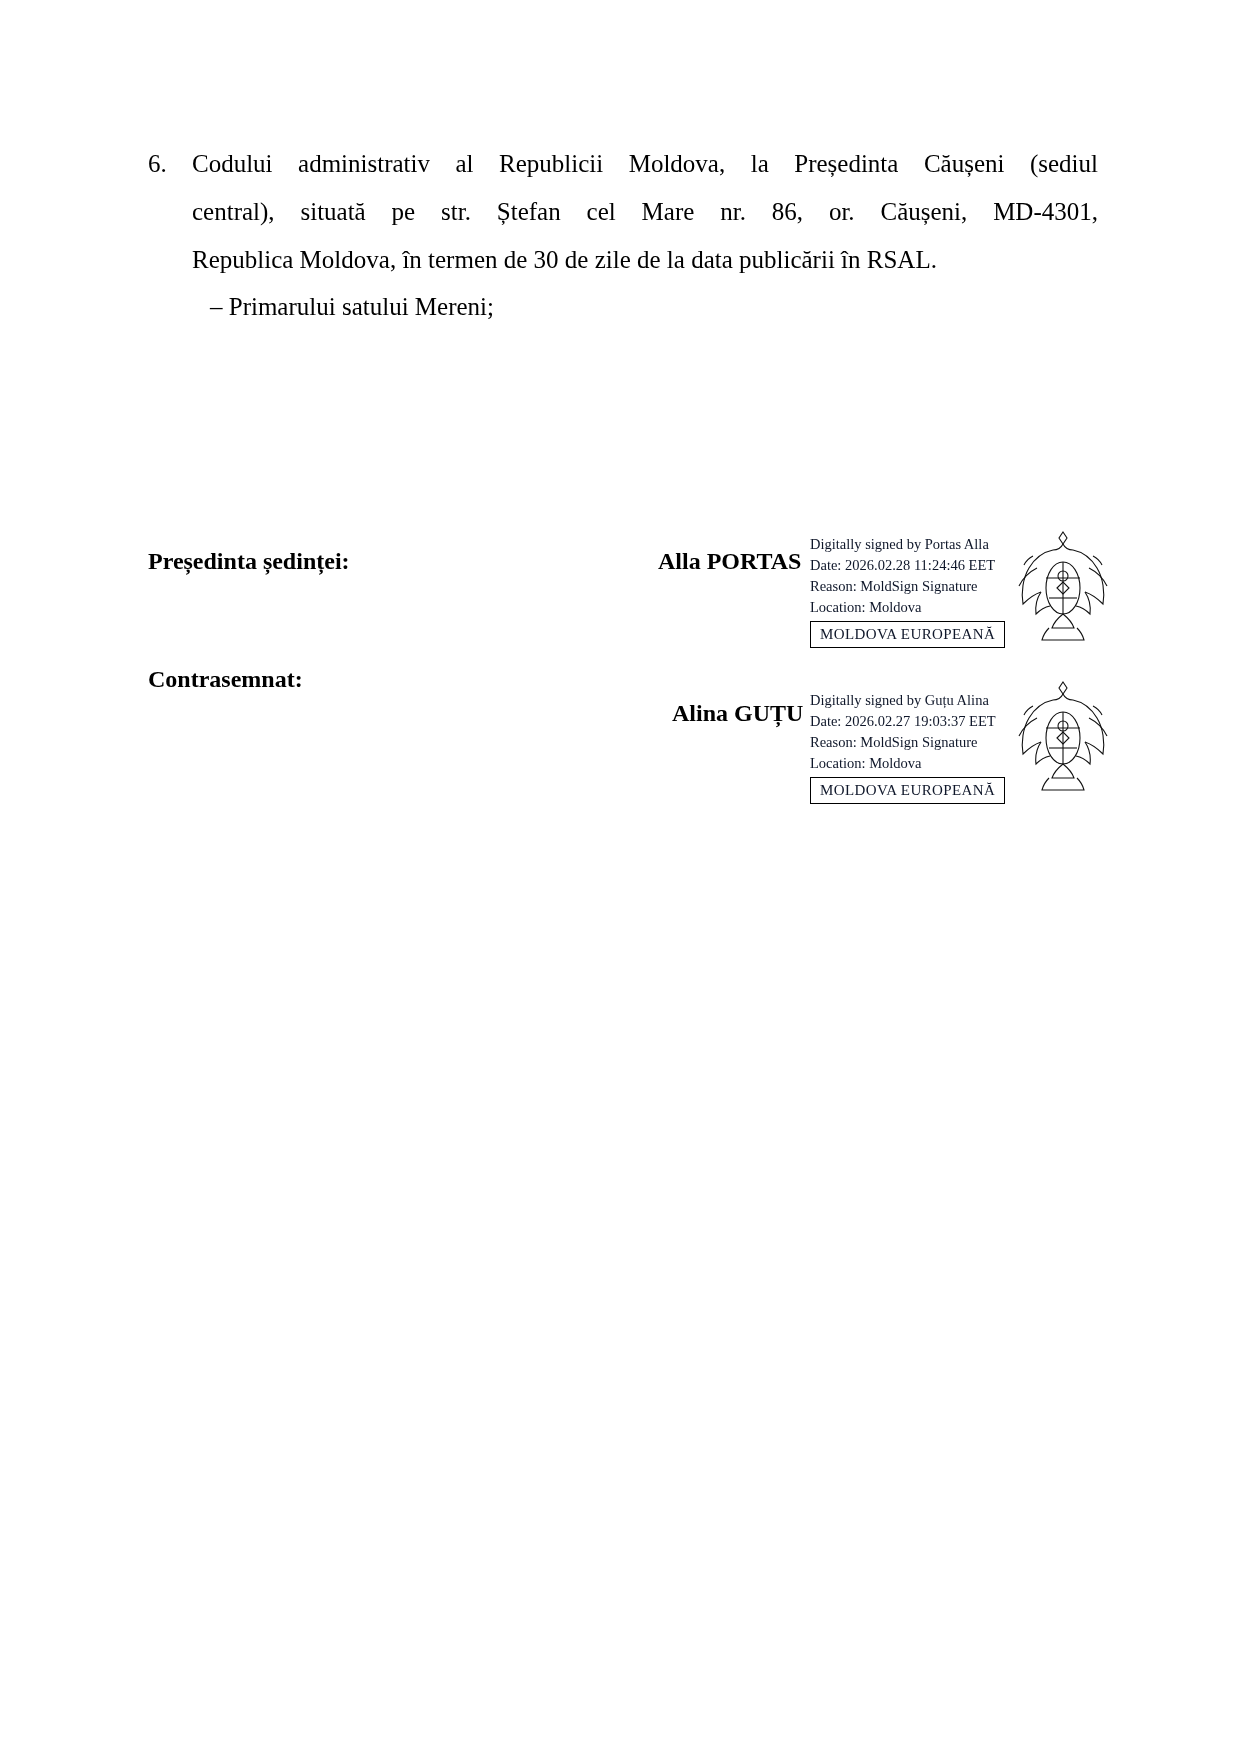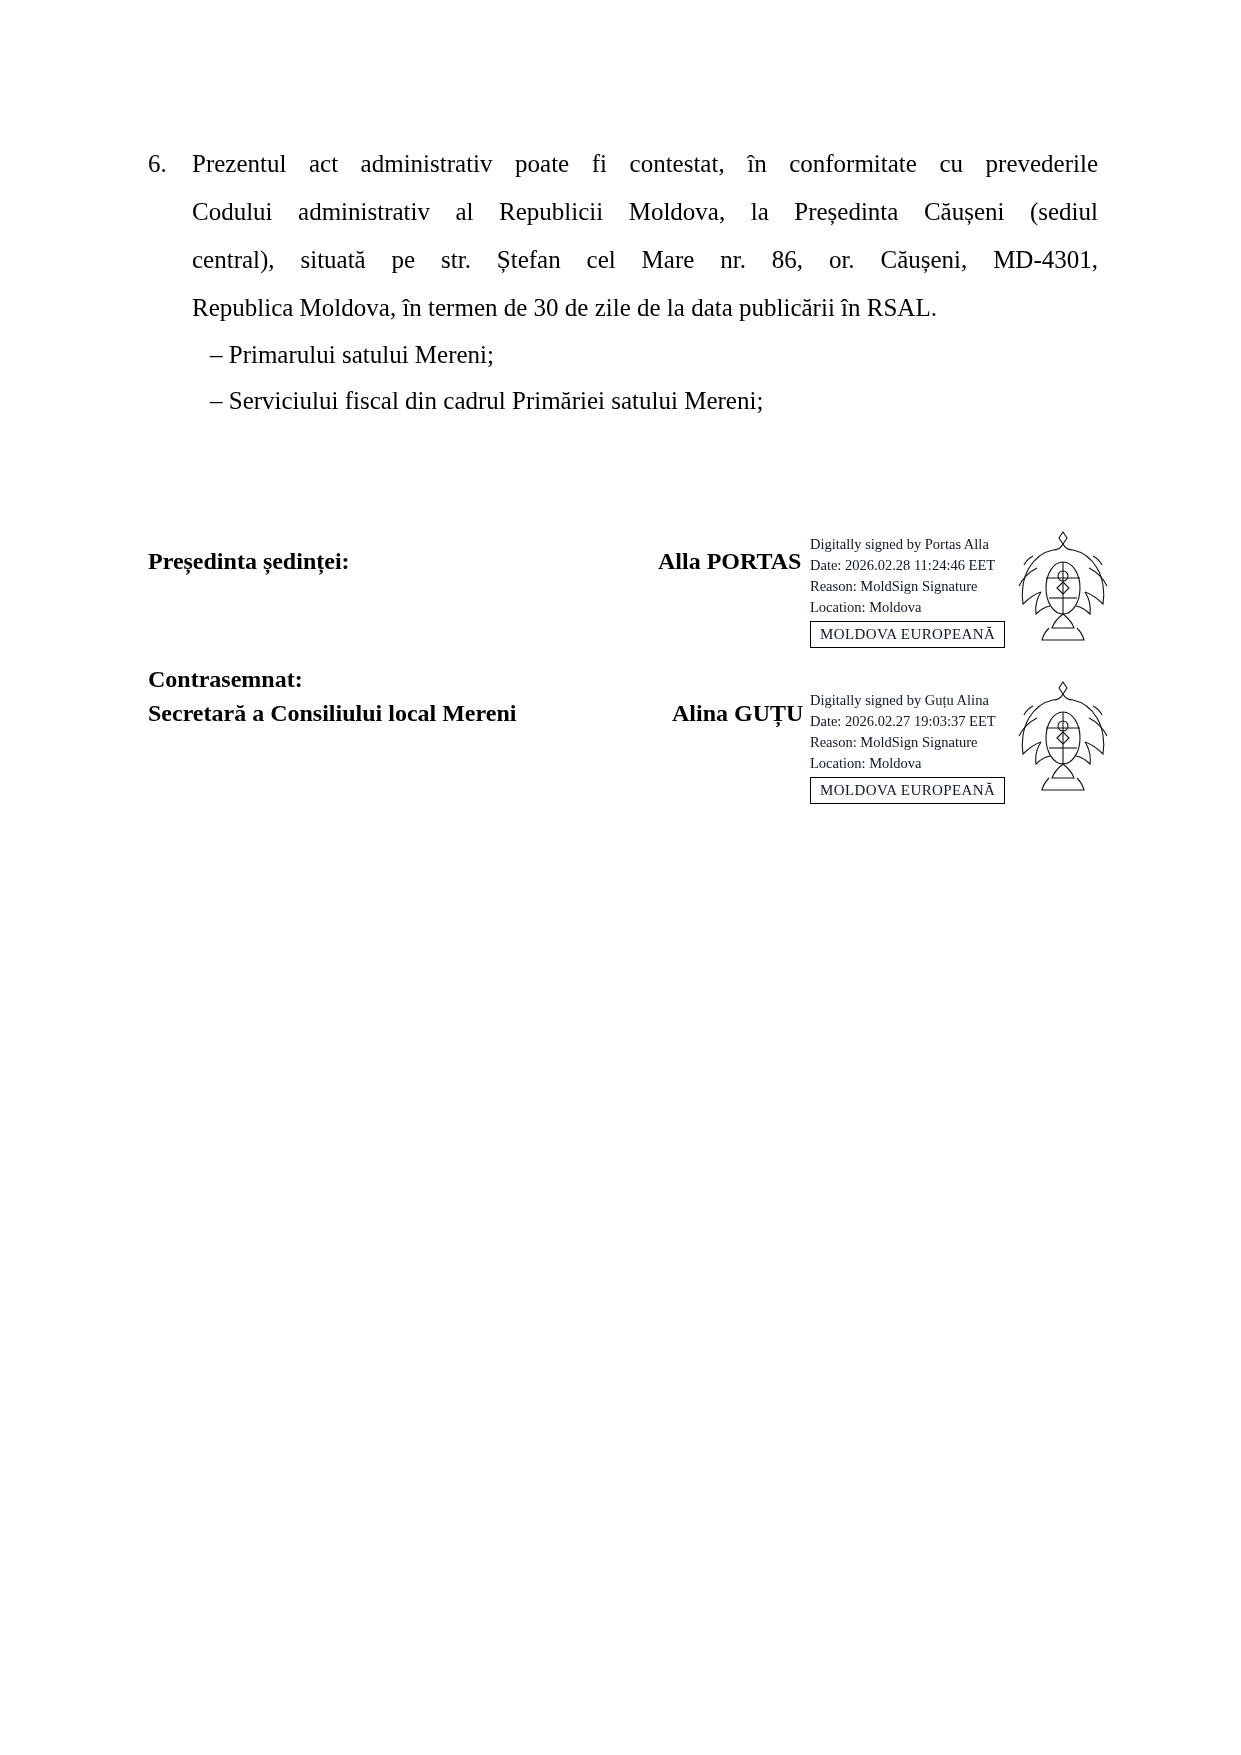--- a/index.html
+++ b/index.html
@@ -113,30 +113,28 @@
 </head>
 <body>
 
 <div class="page">
 
   <div class="content">
 
     <div class="item-6">
       <div class="marker">6.</div>
       <div class="body">
-        <div class="just">Prezentul act administrativ poate fi contestat, în conformitate cu prevederile</div>
         <div class="just">Codului administrativ al Republicii Moldova, la Președinta Căușeni (sediul</div>
         <div class="just">central), situată pe str. Ștefan cel Mare nr. 86, or. Căușeni, MD-4301,</div>
         <div class="nojust">Republica Moldova, în termen de 30 de zile de la data publicării în RSAL.</div>
       </div>
     </div>
 
 
     <div class="dash-line">– Primarului satului Mereni;</div>
-    <div class="dash-line">– Serviciului fiscal din cadrul Primăriei satului Mereni;</div>
 
   </div>
 
   <div class="sig-block">
 
     <div class="sig-row">
       <div class="sig-role">Președinta ședinței:</div>
       <div class="sig-name" style="left: 510px; top: 0;">Alla PORTAS</div>
     </div>
 
@@ -168,21 +166,20 @@
         <path d="M24 42 c-8 4 -14 10 -18 18"></path>
         <path d="M76 42 c8 4 14 10 18 18"></path>
         <path d="M20 30 c-4 2 -7 5 -9 9"></path>
         <path d="M80 30 c4 2 7 5 9 9"></path>
       </svg>
     </div>
 
     <div class="sig-row" style="height: 0;"></div>
 
     <div class="sig-role" style="top: 118px;">Contrasemnat:</div>
-    <div class="sig-role" style="top: 152px;">Secretară a Consiliului local Mereni</div>
     <div class="sig-name" style="left: 524px; top: 152px;">Alina GUȚU</div>
 
     <div class="signature-meta" style="left: 662px; top: 142px;">
       <div>Digitally signed by Guțu Alina</div>
       <div>Date: 2026.02.27 19:03:37 EET</div>
       <div>Reason: MoldSign Signature</div>
       <div>Location: Moldova</div>
       <div class="sig-badge">MOLDOVA EUROPEANĂ</div>
     </div>
 

